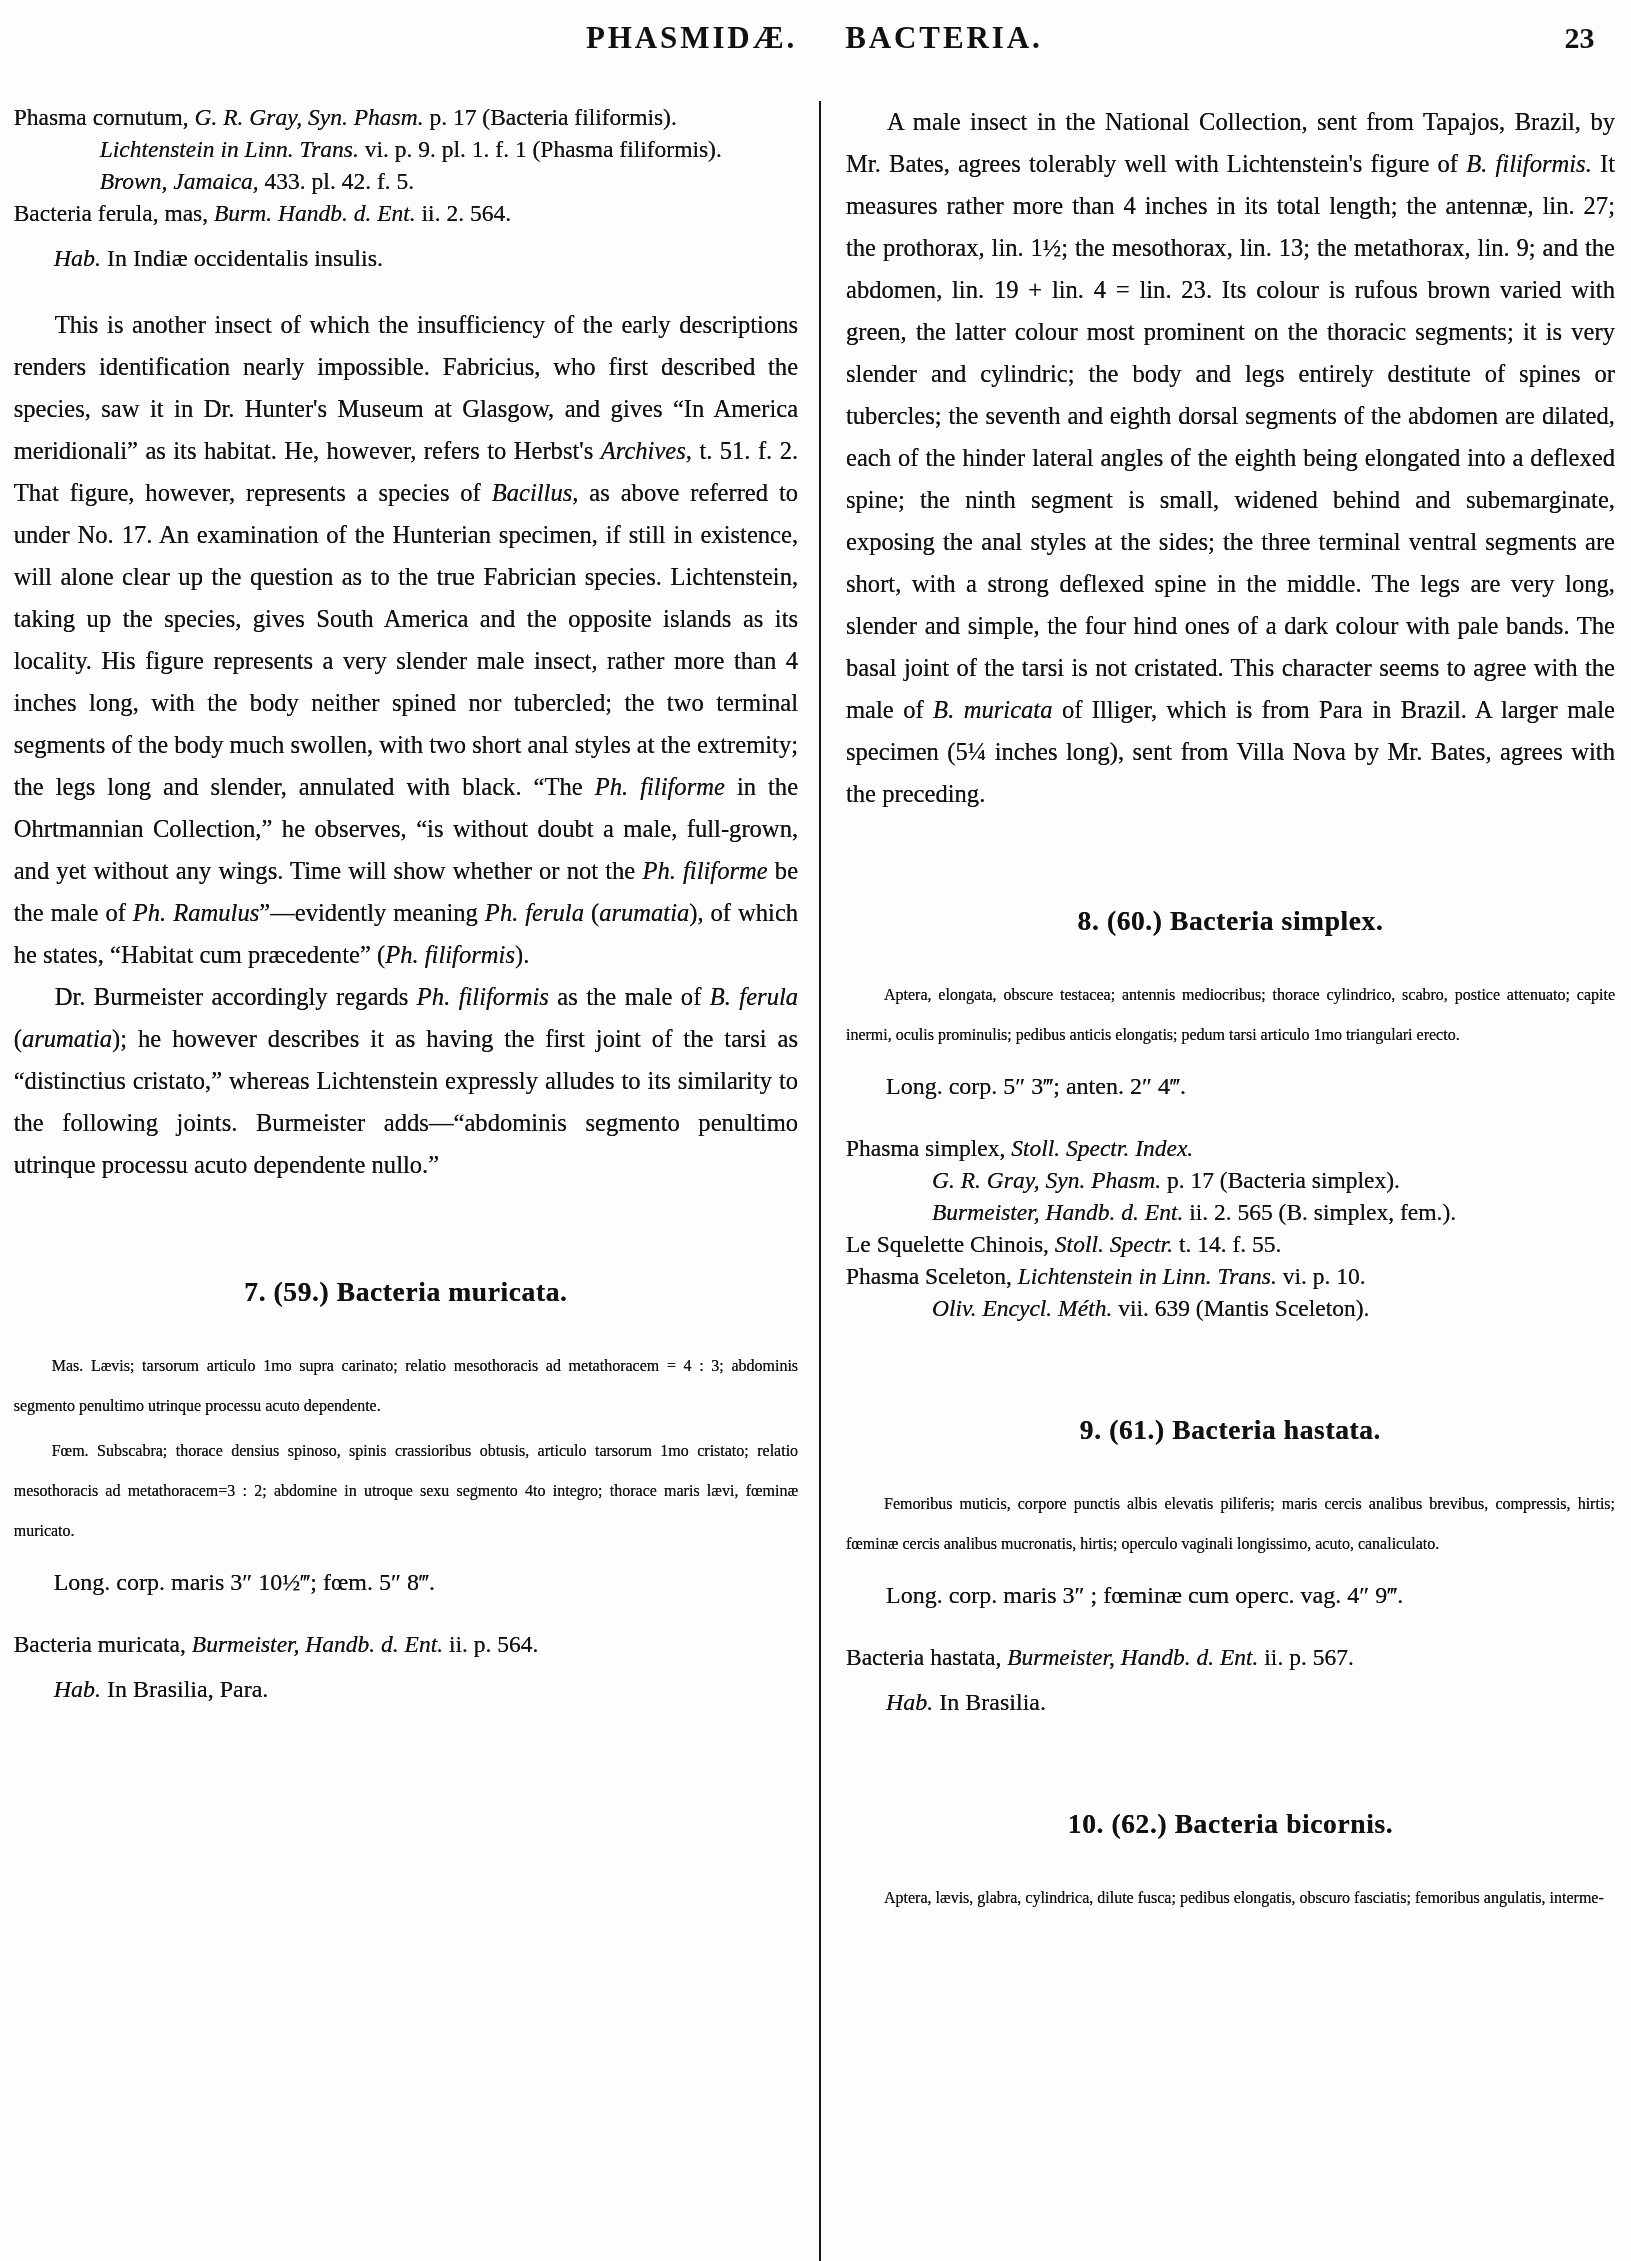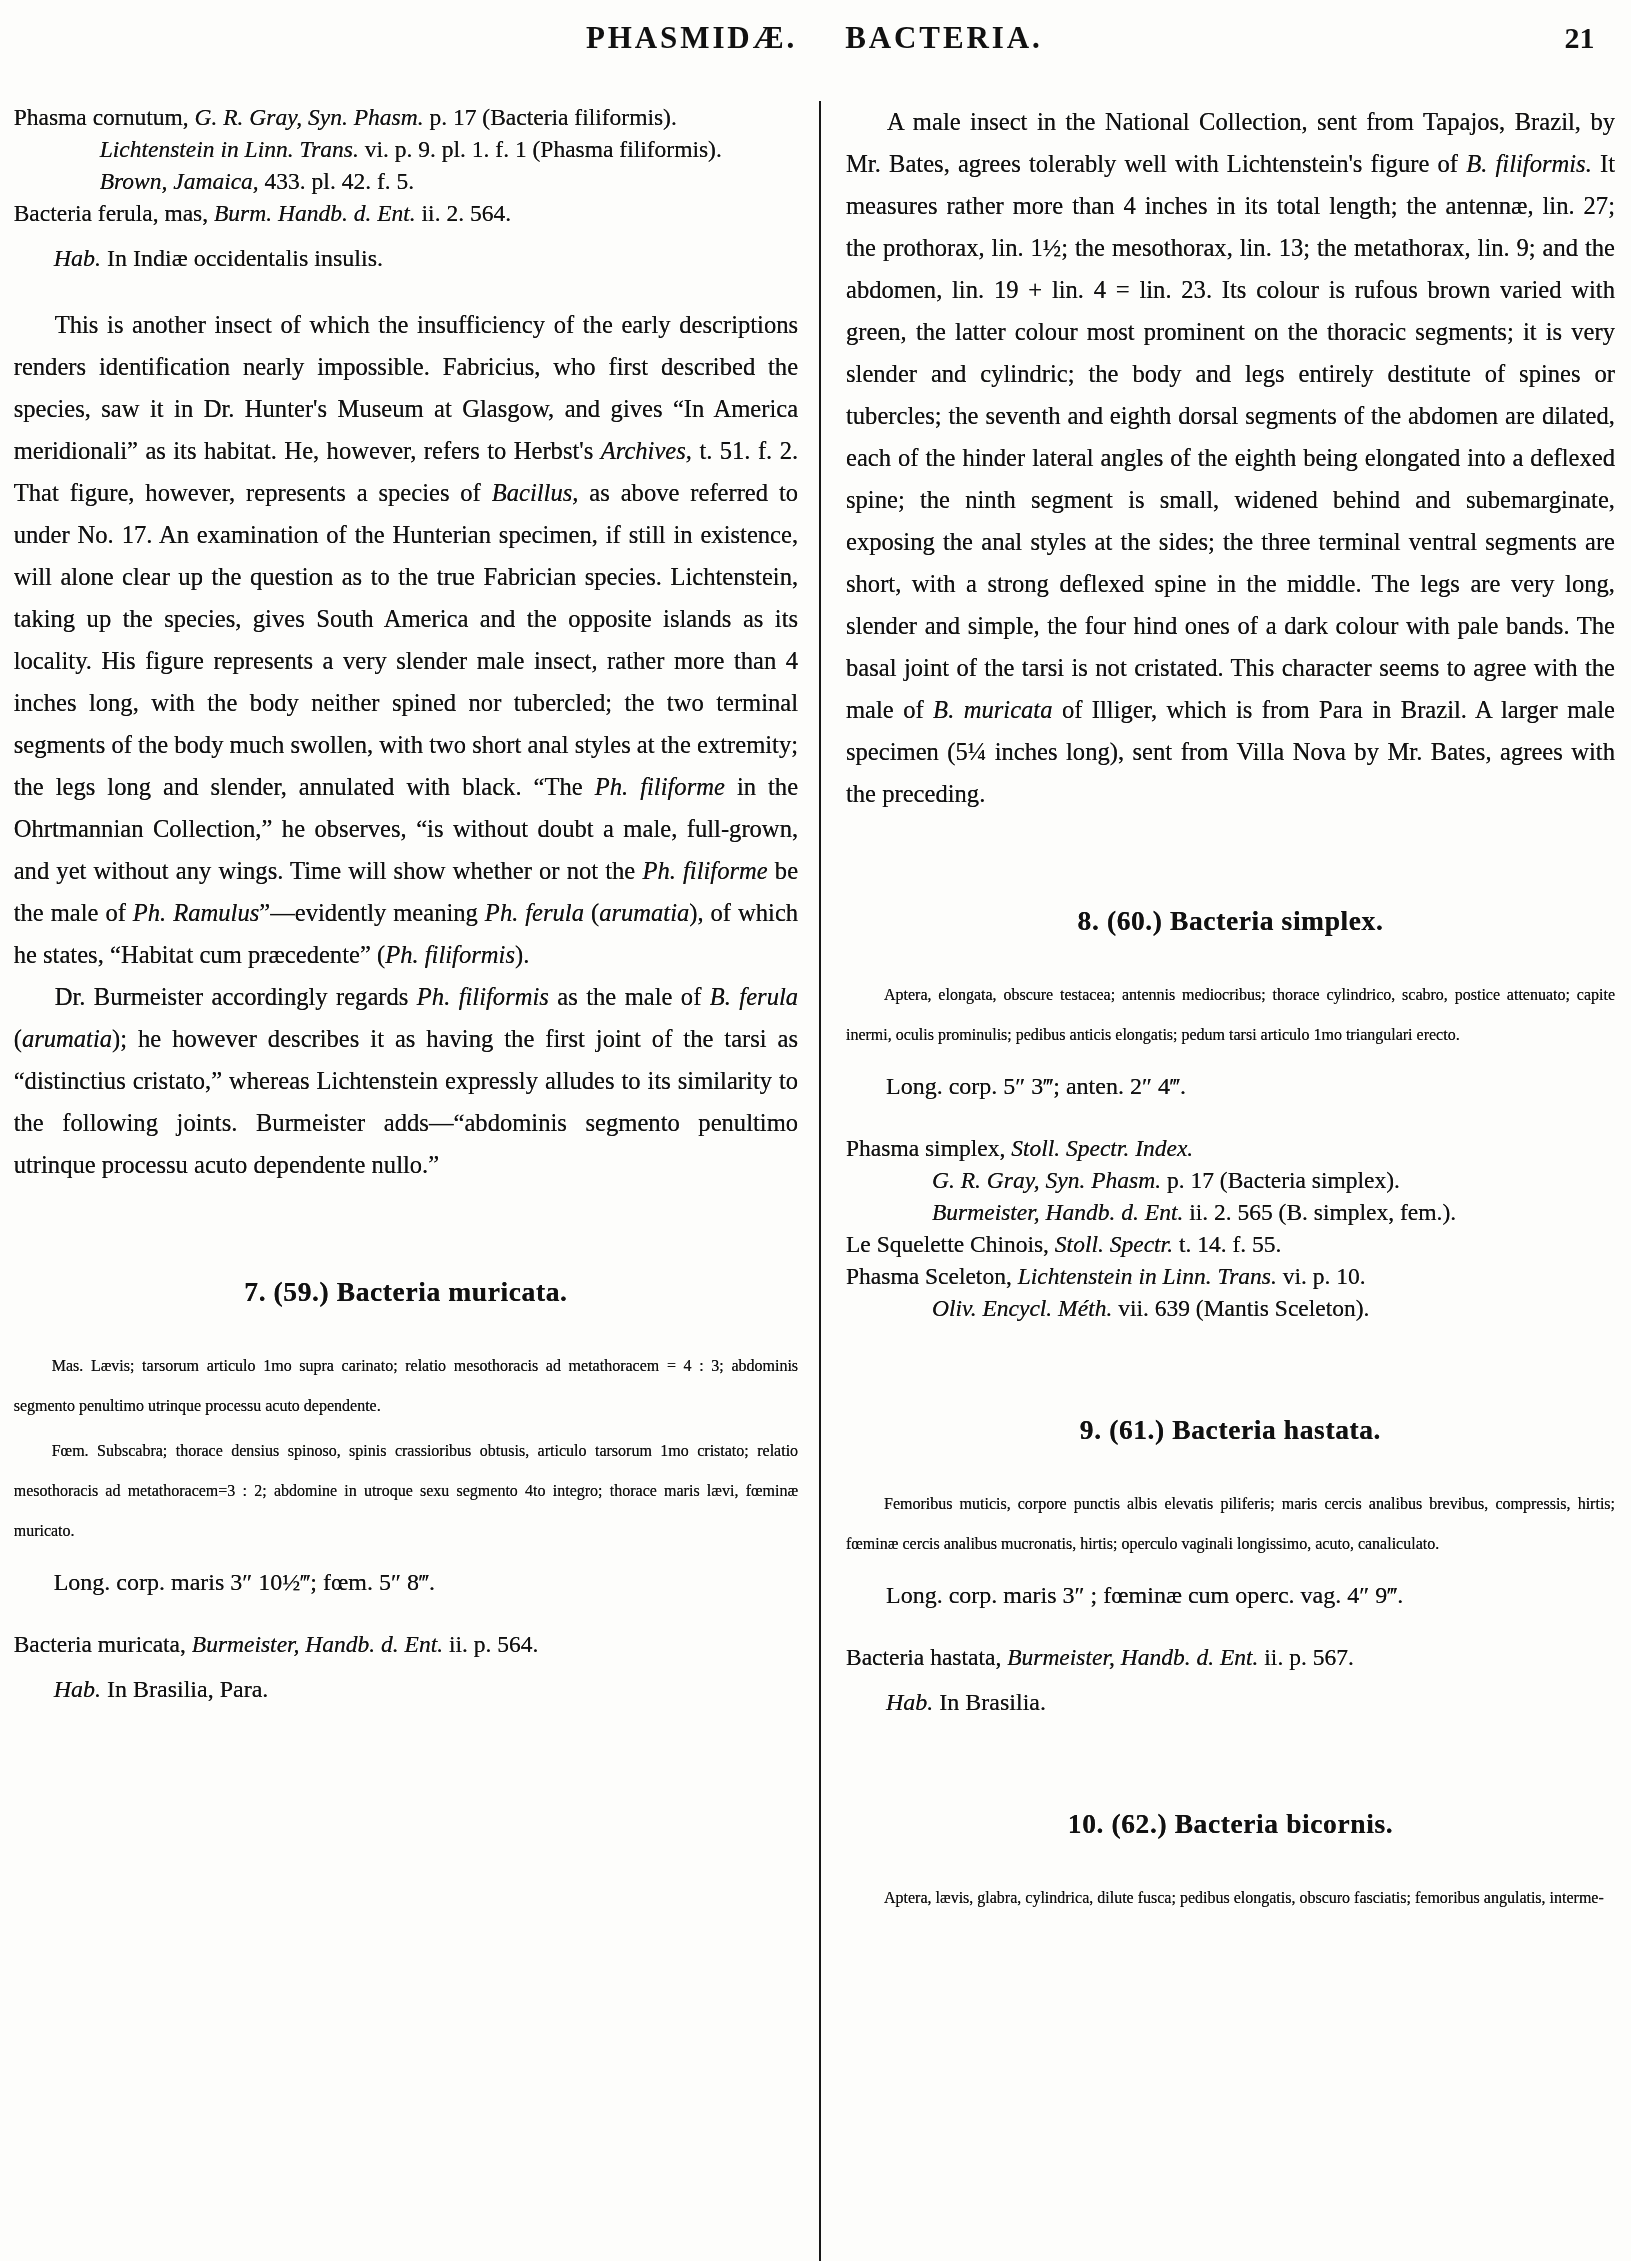--- a/index.html
+++ b/index.html
@@ -36,21 +36,21 @@
 </style>
 </head>
 <body>
 
 <div class="page">
 
   <div class="running-header">
     <div class="running-titles">
       <span class="t1">PHASMIDÆ.</span><span class="t2">BACTERIA.</span>
     </div>
-    <span class="page-number">21</span>
+    <span class="page-number">23</span>
   </div>
 
   <div class="columns">
     <div class="col col-left">
         <p class="blk syn"><span>Phasma cornutum, </span><span class="it">G. R. Gray, Syn. Phasm.</span><span> p. 17 (Bacteria filiformis).</span></p>
         <p class="blk syn2"><span class="it">Lichtenstein in Linn. Trans.</span><span> vi. p. 9. pl. 1. f. 1 (Phasma filiformis).</span></p>
         <p class="blk syn2"><span class="it">Brown, Jamaica,</span><span> 433. pl. 42. f. 5.</span></p>
         <p class="blk syn"><span>Bacteria ferula, mas, </span><span class="it">Burm. Handb. d. Ent.</span><span> ii. 2. 564.</span></p>
         <p class="blk hab"><span class="it">Hab.</span><span>  In Indiæ occidentalis insulis.</span></p>
         <p class="blk para gap"><span>This is another insect of which the insufficiency of the early descriptions renders identification nearly impossible. Fabricius, who first described the species, saw it in Dr. Hunter's Museum at Glasgow, and gives “In America meridionali” as its habitat.  He, however, refers to Herbst's </span><span class="it">Archives,</span><span> t. 51. f. 2.  That figure, however, represents a species of </span><span class="it">Bacillus,</span><span> as above referred to under No. 17. An examination of the Hunterian specimen, if still in existence, will alone clear up the question as to the true Fabrician species.  Lichtenstein, taking up the species, gives South America and the opposite islands as its locality. His figure represents a very slender male insect, rather more than 4 inches long, with the body neither spined nor tubercled; the two terminal segments of the body much swollen, with two short anal styles at the extremity; the legs long and slender, annulated with black.  “The </span><span class="it">Ph. filiforme</span><span> in the Ohrtmannian Collection,” he observes, “is without doubt a male, full-grown, and yet without any wings.  Time will show whether or not the </span><span class="it">Ph. filiforme</span><span> be the male of </span><span class="it">Ph. Ramulus</span><span>”—evidently meaning </span><span class="it">Ph. ferula</span><span> (</span><span class="it">arumatia</span><span>), of which he states, “Habitat cum præcedente” (</span><span class="it">Ph. filiformis</span><span>).</span></p>

